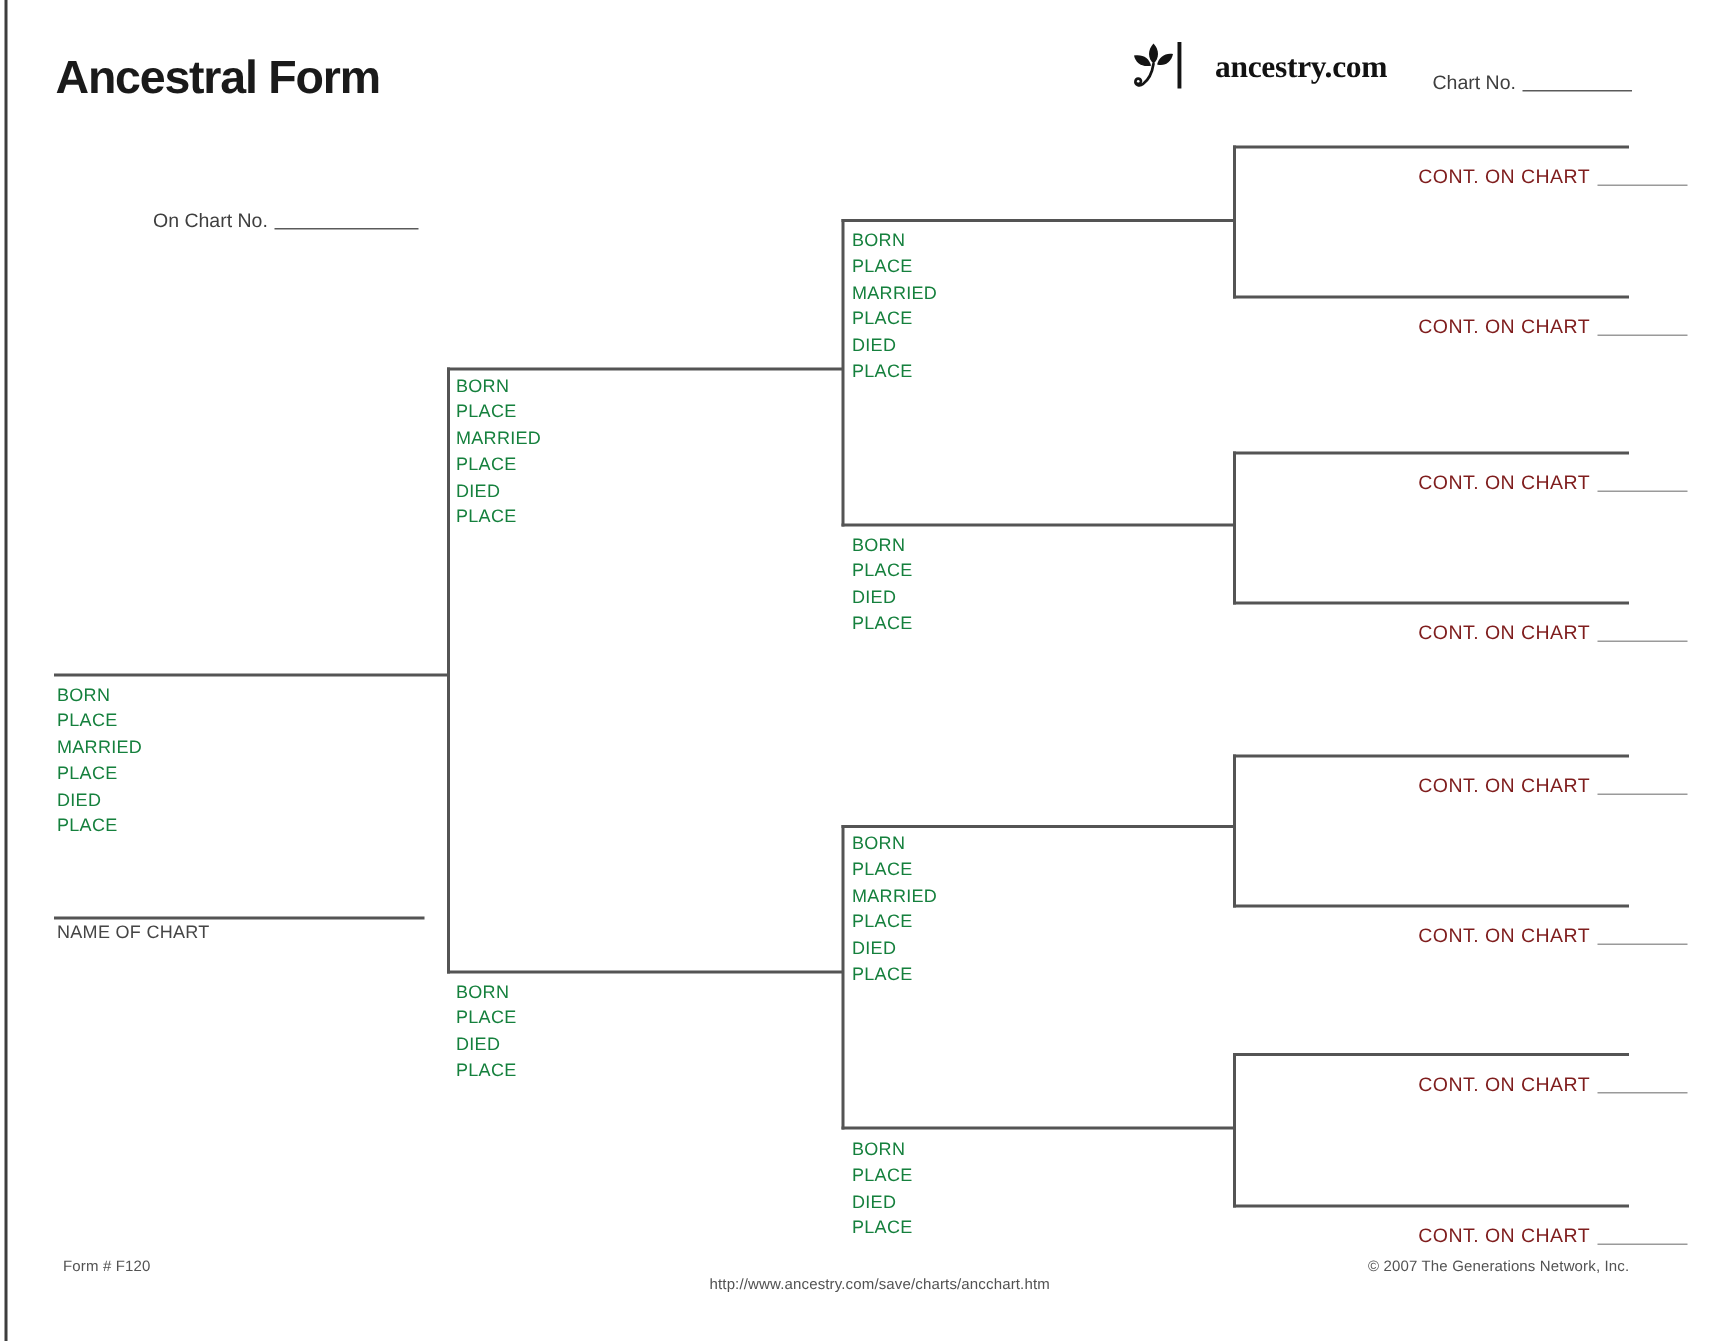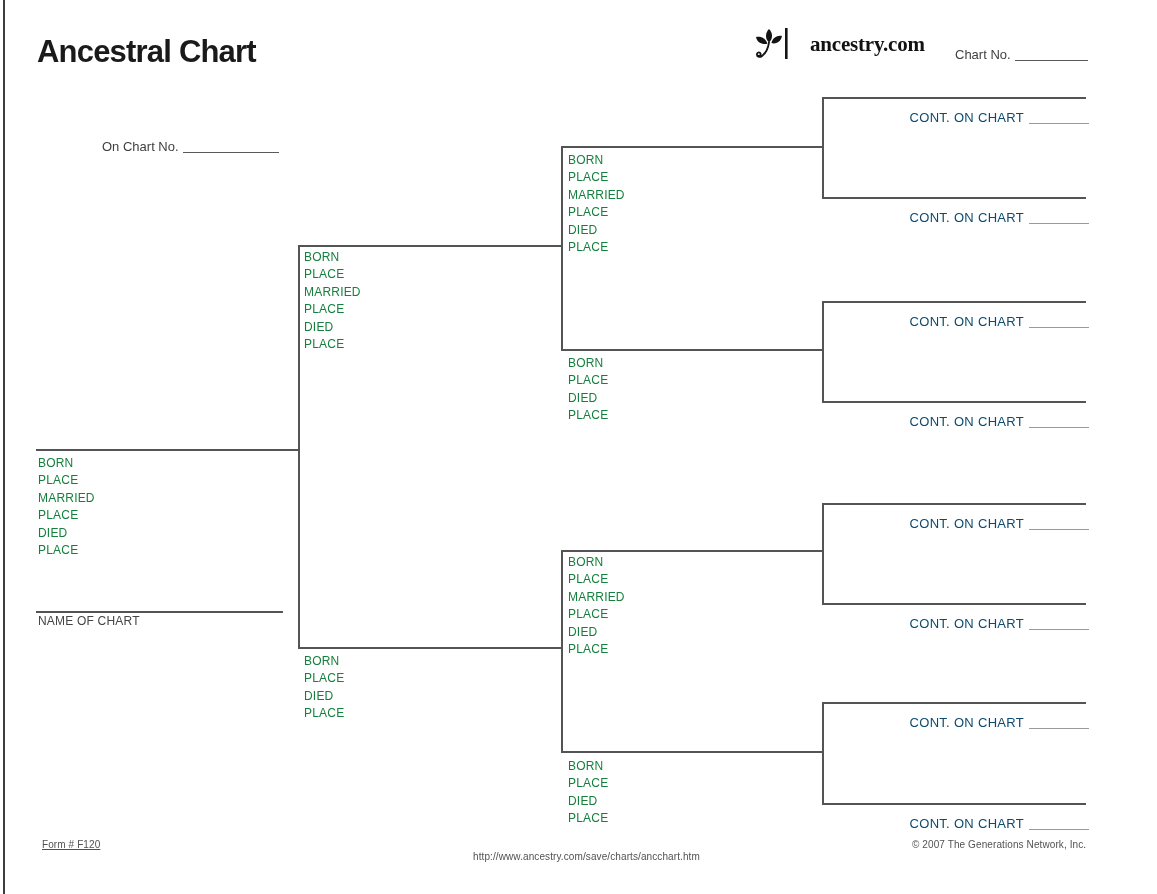--- a/index.html
+++ b/index.html
@@ -32,31 +32,31 @@
   .w60 { width:60px; } .w65 { width:65px; } .w73 { width:73px; } .w96 { width:96px; }
 
   .hline { position:absolute; height:1.5px; background:#545454; }
   .vline { position:absolute; width:1.5px; background:#545454; }
 
   .labels { position:absolute; font-size:12px; line-height:17.4px; letter-spacing:0.2px; color:#15803d; }
   .labels span { display:block; }
 
   .spouse-label { position:absolute; font-size:12px; letter-spacing:0.2px; color:#454545; }
 
-  .cont { position:absolute; left:786px; width:303px; text-align:right; font-size:13px; letter-spacing:0.3px; color:#0c4a6e; }
+  .cont { position:absolute; left:822px; width:303px; text-align:right; font-size:13px; letter-spacing:0.3px; color:#7f1d1d; }
 
   .footer-item { position:absolute; top:839px; font-size:10px; color:#525252; letter-spacing:0.1px; }
 </style>
 </head>
 <body>
 
 <div class="page">
   <div class="page-edge"></div>
 
-  <h1 class="title">Ancestral Chart</h1>
+  <h1 class="title">Ancestral Form</h1>
 
   <div class="logo">
     <svg width="38" height="34" viewBox="0 0 38 34" aria-hidden="true">
       <path d="M17 2 C21 6 21 12 17 15.5 C13 12 13 6 17 2 Z" fill="#141414"></path>
       <path d="M4 10 C10 9 14.2 11.8 15.4 16.8 C9.4 18 5 15 4 10 Z" fill="#141414"></path>
       <path d="M30 9 C25 8 20.5 11 19.4 16 C24.6 17.6 29 14 30 9 Z" fill="#141414"></path>
       <path d="M17 15.5 C16.2 21 14 26 10 29 M10 29 C7.5 31 4.5 29.5 5 27 C5.4 25 8 24.8 8.6 26.8 C9 28.2 7.6 29.3 6.4 28.8" stroke="#141414" stroke-width="1.8" fill="none" stroke-linecap="round"></path>
       <rect x="33" y="1" width="2.6" height="31" fill="#141414"></rect>
     </svg>
     <span class="brand">ancestry.com</span>
@@ -177,16 +177,16 @@
   <div class="cont" style="top:616px;">
     <span>CONT. ON CHART</span><span class="blank-light w60"></span>
   </div>
   <div class="cont" style="top:715px;">
     <span>CONT. ON CHART</span><span class="blank-light w60"></span>
   </div>
   <div class="cont" style="top:816px;">
     <span>CONT. ON CHART</span><span class="blank-light w60"></span>
   </div>
 
-  <div class="footer-item" style="left:42px;text-decoration:underline;">Form # F120</div>
+  <div class="footer-item" style="left:42px;">Form # F120</div>
   <div class="footer-item" style="left:473px;margin-top:12px;">http://www.ancestry.com/save/charts/ancchart.htm</div>
   <div class="footer-item" style="left:912px;">© 2007 The Generations Network, Inc.</div>
 </div>
 
 </body></html>

